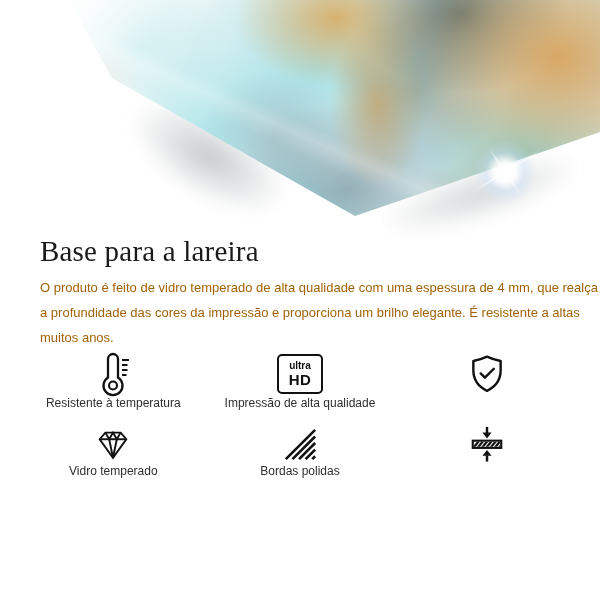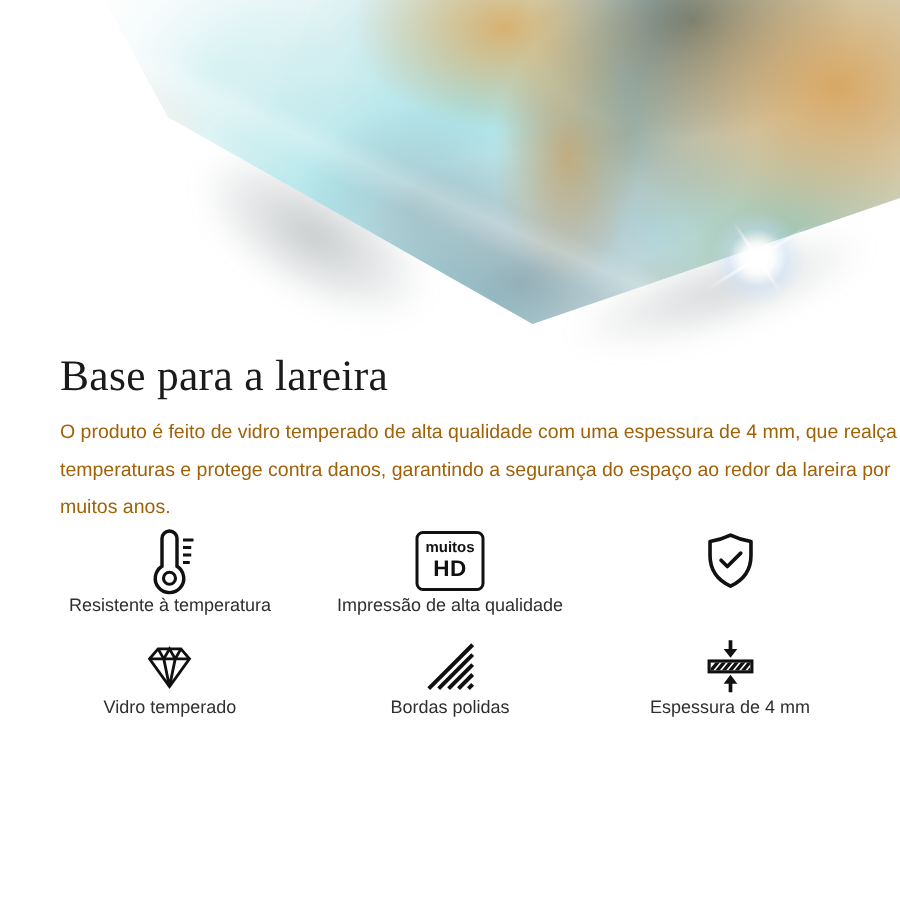--- a/index.html
+++ b/index.html
@@ -104,21 +104,21 @@
       <span class="ray r2"></span>
     </div>
   </div>
 
   <h1>
     <span>Base para a lareira</span>
   </h1>
 
   <div class="desc">
     <span>O produto é feito de vidro temperado de alta qualidade com uma espessura de 4 mm, que realça</span>
-    <span>temperaturas e protege contra danos, garantindo a segurança do espaço ao redor da lareira por</span>
+    <span>a profundidade das cores da impressão e proporciona um brilho elegante. É resistente a altas</span>
     <span>muitos anos.</span>
   </div>
 
   <div class="features">
 
     <div class="feature">
       <div class="icon-box">
         <svg class="icon-svg" width="44" height="46" viewBox="0 0 44 46" fill="none" stroke="#111" stroke-width="2.3">
           <path d="M17 8 a5 5 0 0 1 10 0 V26.5 a9.5 9.5 0 1 1 -10 0 Z"></path>
           <circle cx="22" cy="34.5" r="4" stroke-width="2.1"></circle>
@@ -127,21 +127,21 @@
           <path d="M31 19 H36.5" stroke-width="2"></path>
           <path d="M31 24 H35.5" stroke-width="2"></path>
         </svg>
       </div>
       <div class="flabel">Resistente à temperatura</div>
     </div>
 
     <div class="feature">
       <div class="icon-box">
         <div class="uhd">
-          <span class="t">muitos</span>
+          <span class="t">ultra</span>
           <span class="b">HD</span>
         </div>
       </div>
       <div class="flabel">Impressão de alta qualidade</div>
     </div>
 
     <div class="feature">
       <div class="icon-box">
         <svg class="icon-svg" width="42" height="42" viewBox="0 0 40 40" fill="none" stroke="#111" stroke-width="2.3">
           <path d="M20 3.5 C23.5 5.2 28.5 6.8 33 7.6 V16.5 C33 26.5 27.8 32.3 20 36 C12.2 32.3 7 26.5 7 16.5 V7.6 C11.5 6.8 16.5 5.2 20 3.5 Z" stroke-linejoin="round"></path>
@@ -192,17 +192,16 @@
               <path d="M13 26 L22 15"></path>
             <path d="M17.5 26 L26.5 15"></path>
               <path d="M22 26 L31 15"></path>
               <path d="M26.5 26 L35.5 15"></path>
               <path d="M31 26 L40 15"></path>
           </g>
           <polygon points="15.2,32.4 24.8,32.4 20,26.2" fill="#111"></polygon>
           <path d="M20 32 V38.5" stroke="#111" stroke-width="2.6"></path>
         </svg>
       </div>
-      <div class="flabel">Espessura de 4 mm</div>
     </div>
 
   </div>
 </div>
 
 </body></html>

